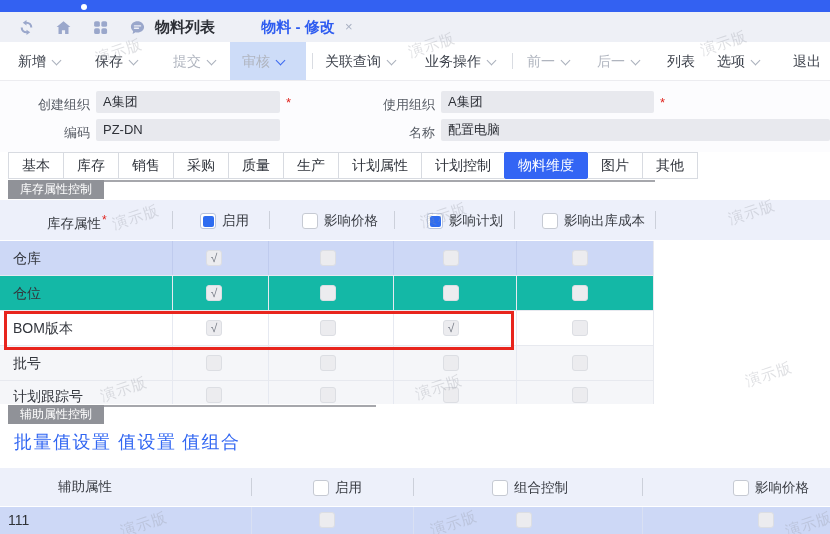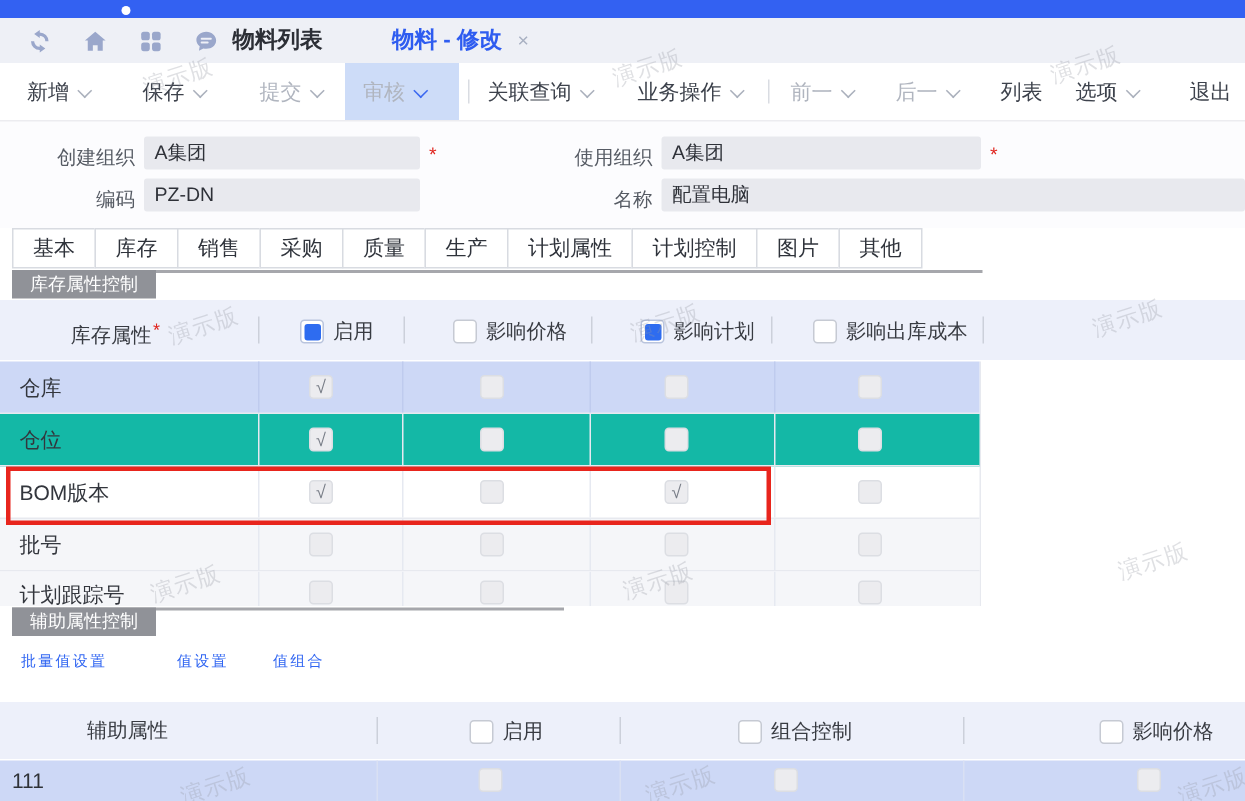--- a/index.html
+++ b/index.html
@@ -70,21 +70,21 @@
   .rname { position:absolute; left:13px; top:0; height:34px; line-height:34px; font-size:14px; color:#33363d; }
   .clip .rname { height:23px; line-height:30px; }
   .rsep { position:absolute; top:0; width:1px; height:100%; background:#e6e9f1; }
   .sel .rsep { background:#bfcbee; }
   .rcb { position:absolute; top:9px; }
   .clip .rcb { top:6px; }
 
   .redbox { position:absolute; left:4px; top:311px; width:510px; height:39px; border:3px solid #e8251d; z-index:6; pointer-events:none; }
 
   
-  .auxlink { position:absolute; top:431px; font-size:10px; color:#3166f2; letter-spacing:1.5px; cursor:pointer; line-height:22px; }
+  .auxlink { position:absolute; top:431px; font-size:18px; color:#3166f2; letter-spacing:1.5px; cursor:pointer; line-height:22px; }
 
   
   .t2head { position:absolute; left:0; top:468px; width:830px; height:38px; background:#edf0fa; font-size:13.5px; color:#383b42; }
   .t2head .hname { left:58px; height:38px; line-height:38px; }
   .t2head .hpair { top:11px; }
   .t2head .hsep { top:10px; }
   .t2row { position:absolute; left:0; top:507px; width:830px; height:27px; background:#cdd8f6; }
   .t2row .rname { left:8px; height:27px; line-height:27px; font-size:14px; color:#2f3237; }
   .t2row .rsep { background:#d9e0f3; }
   .t2row .rcb { top:5px; }
@@ -170,20 +170,21 @@
 
   <div class="dtabs">
     <div class="dtab">基本</div>
     <div class="dtab">库存</div>
     <div class="dtab">销售</div>
     <div class="dtab">采购</div>
     <div class="dtab">质量</div>
     <div class="dtab">生产</div>
     <div class="dtab">计划属性</div>
     <div class="dtab">计划控制</div>
+    <div class="dtab active">物料维度</div>
     <div class="dtab">图片</div>
     <div class="dtab">其他</div>
   </div>
 
   <div class="gline" style="left:8px;top:180px;width:647px"></div>
   <div class="gbadge" style="left:8px;top:180px">库存属性控制</div>
 
   <div class="t1head">
     <div class="hname"><span>库存属性</span><span class="hreq">*</span></div>
     <div class="hsep" style="left:172px"></div>

